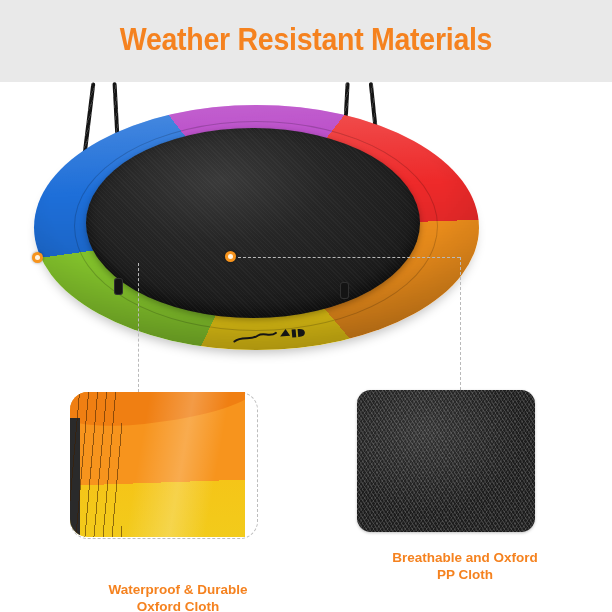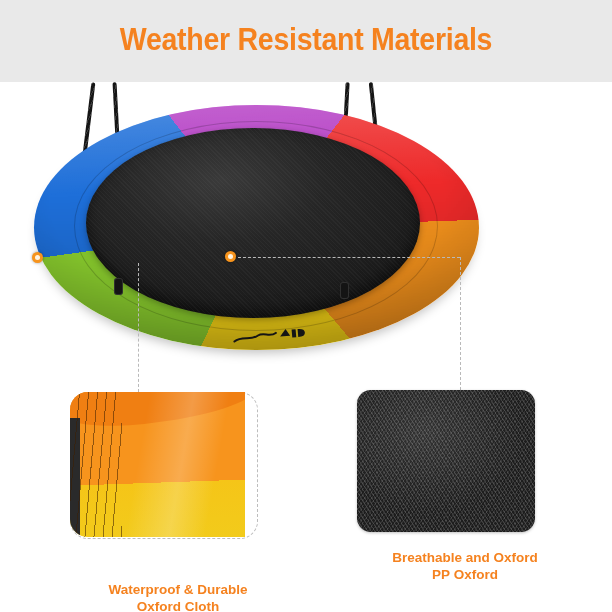--- a/index.html
+++ b/index.html
@@ -304,14 +304,14 @@
 
 <div class="pp-photo"></div>
 
 <div class="caption caption-left">
   <span>Waterproof &amp; Durable</span>
   <span class="l2">Oxford Cloth</span>
 </div>
 
 <div class="caption caption-right">
   <span>Breathable and Oxford</span>
-  <span class="l2">PP Oxford</span>
+  <span class="l2">PP Cloth</span>
 </div>
 
 </body></html>

